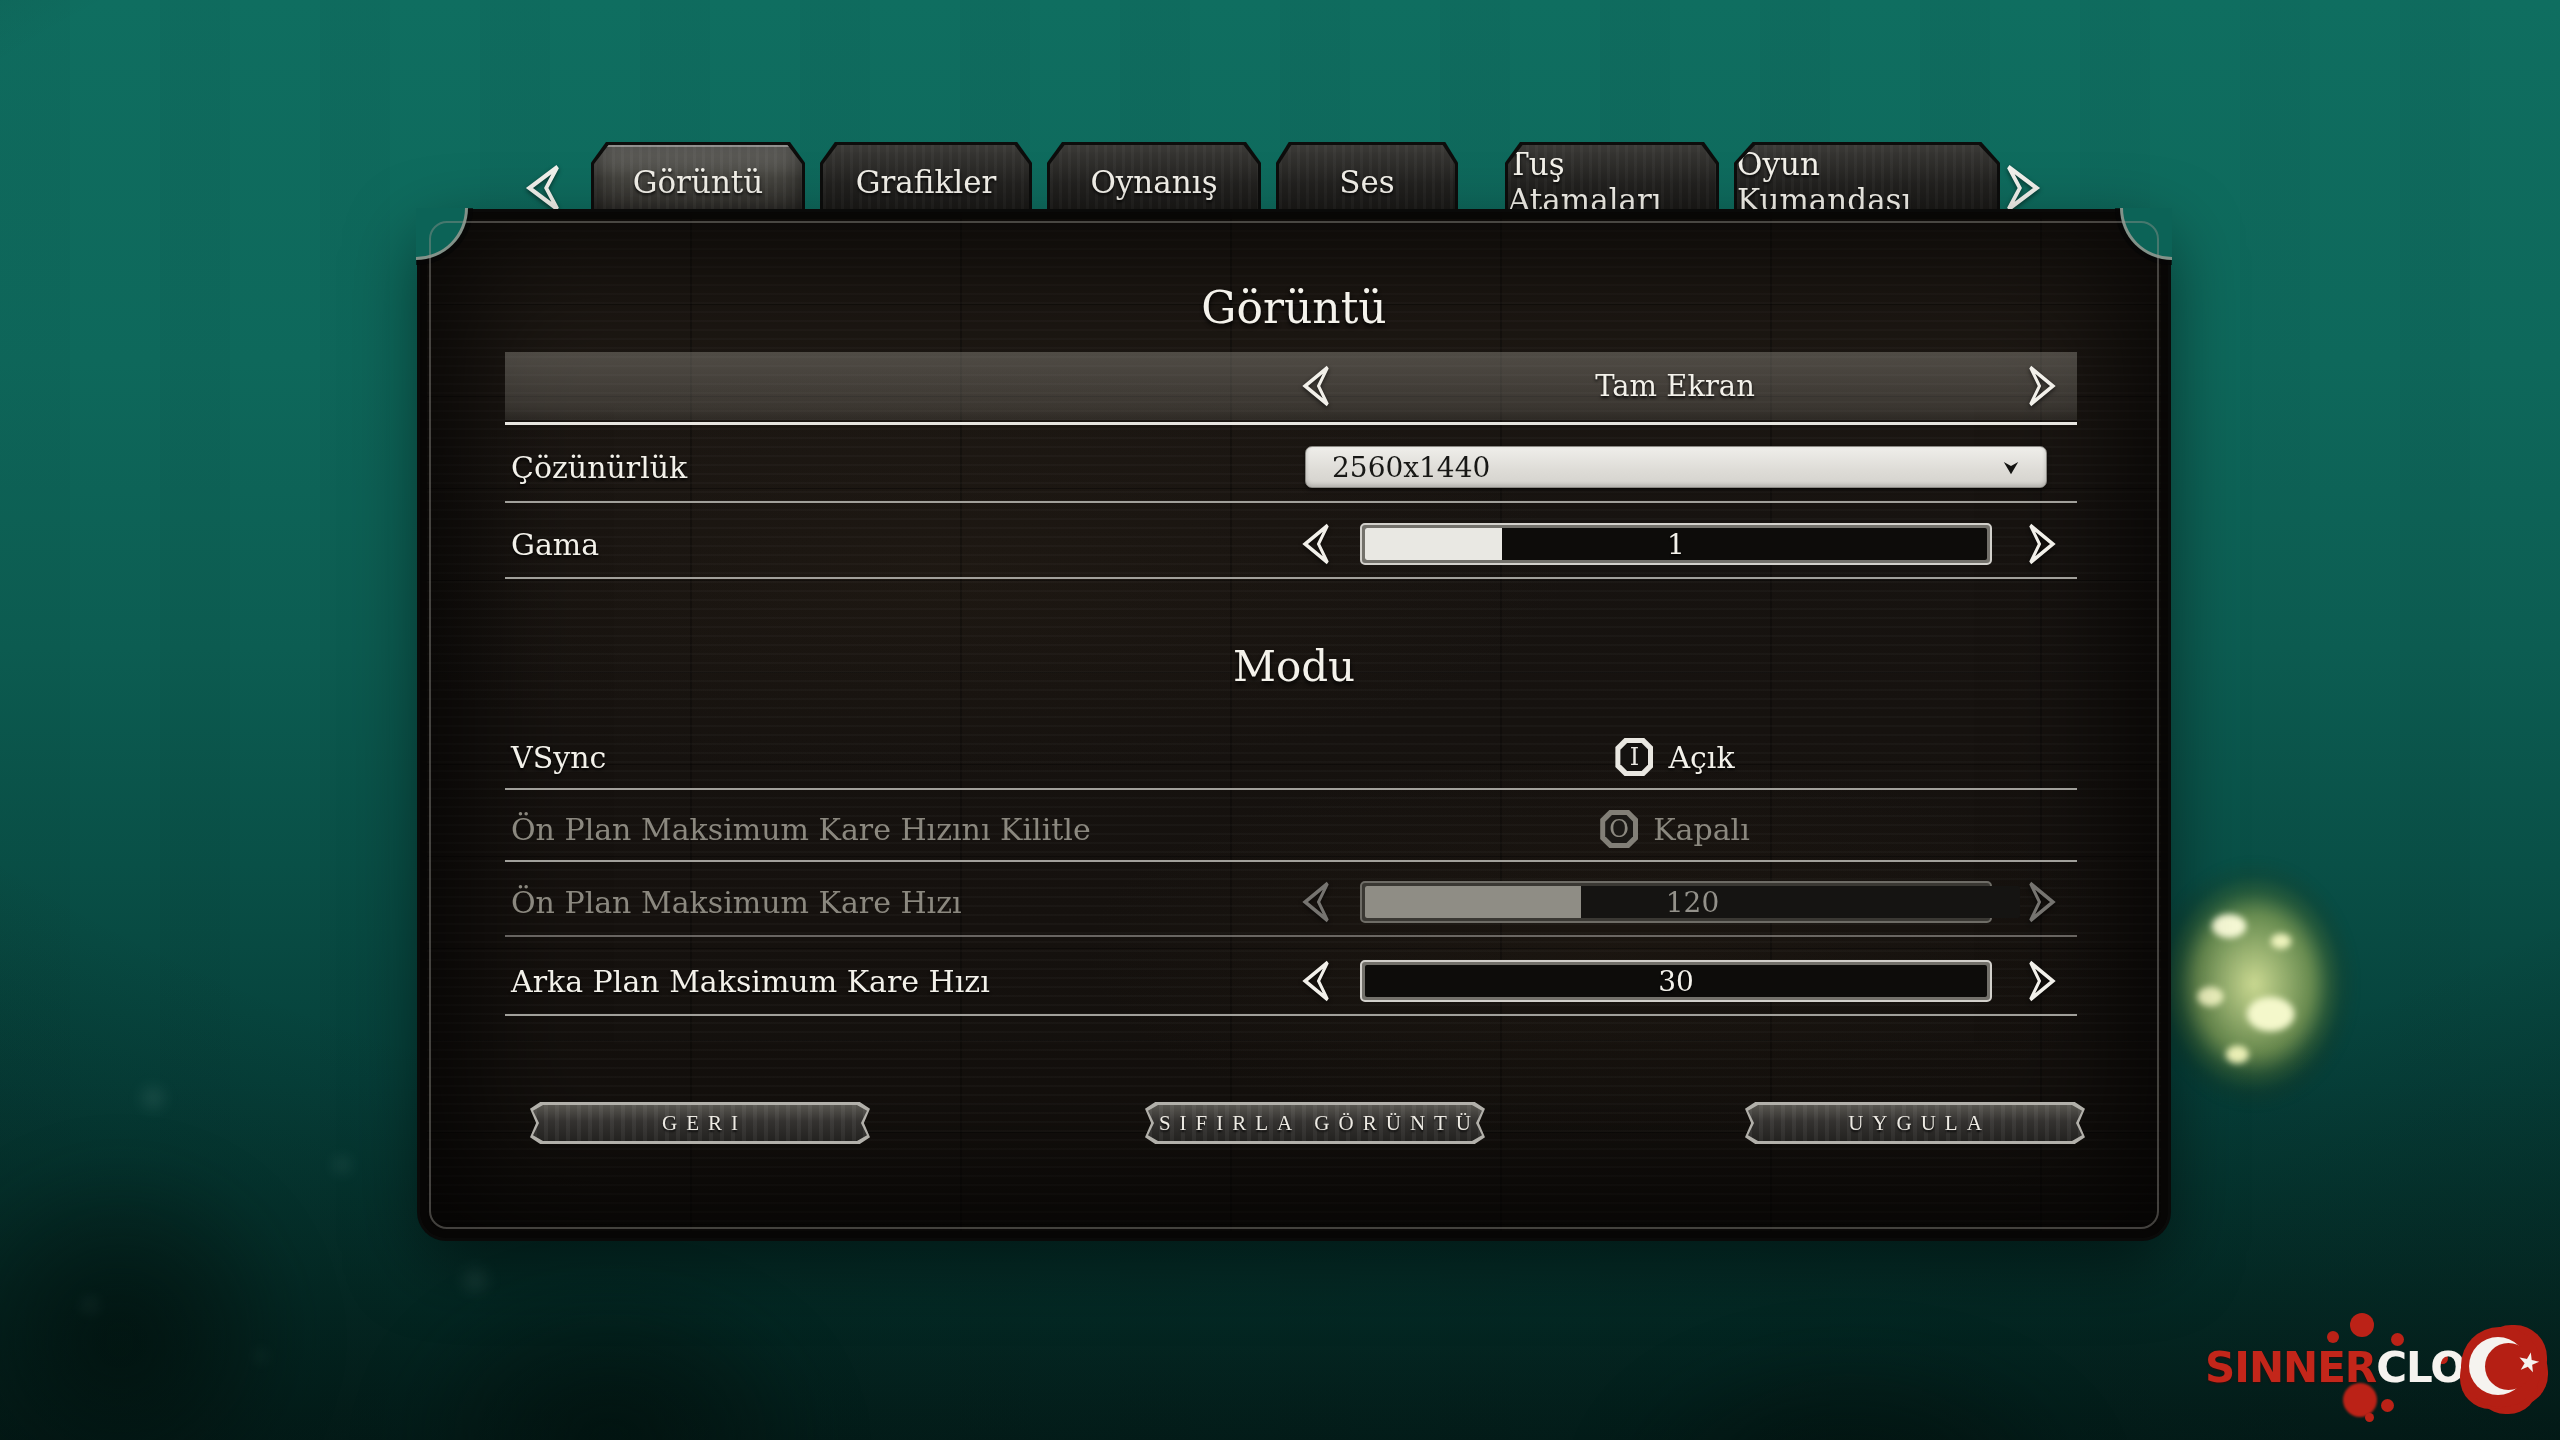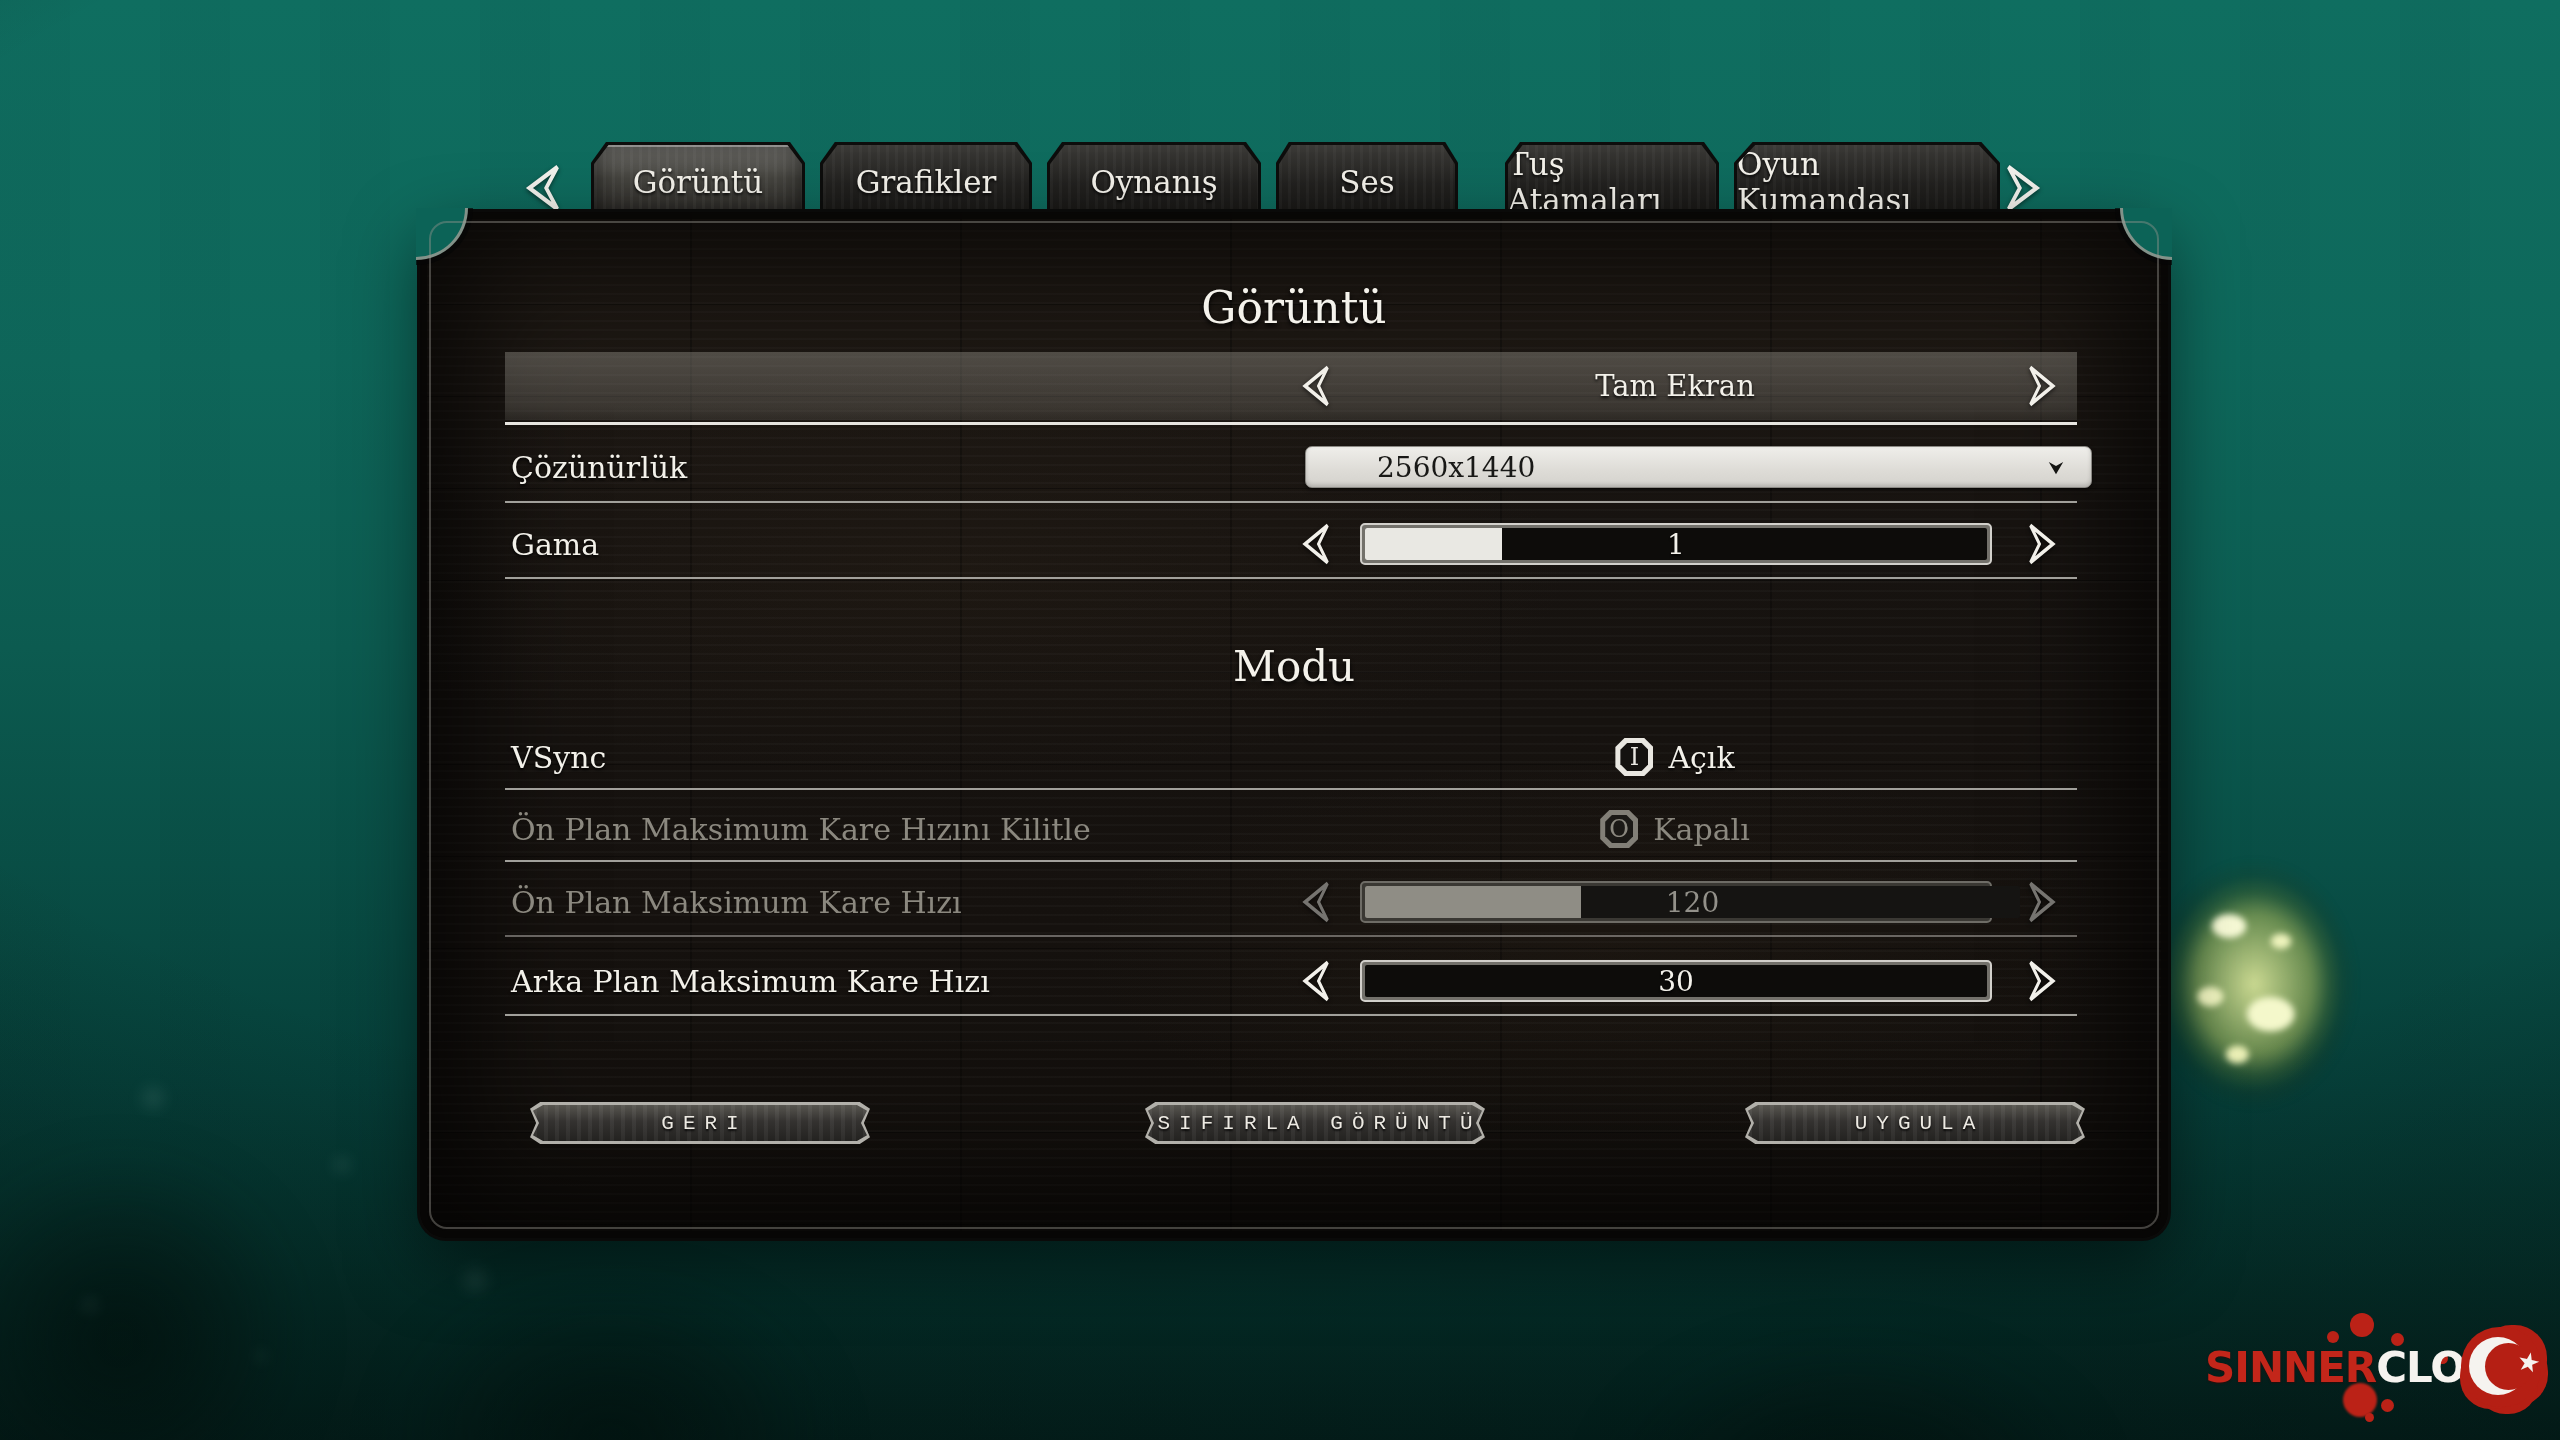--- a/index.html
+++ b/index.html
@@ -98,21 +98,21 @@
   .slider .slider-value{position:absolute;inset:0;display:flex;align-items:center;justify-content:center;
     font-size:28px;color:#f3f1ea;text-shadow:0 2px 2px rgba(0,0,0,0.8);}
   .prow.disabled .slider{border-color:#6e6c66;background:#3a3833;}
   .prow.disabled .slider .slider-track{background:#151412;padding-left:33px;}
   .prow.disabled .slider .slider-fill{background:#8f8d85;}
   .prow.disabled .slider .slider-value{color:#93918a;text-shadow:none;}
   
   .dropdown{position:absolute;left:800px;width:740px;height:40px;top:50%;transform:translateY(-50%);
     background:linear-gradient(180deg,#efeeea,#dddbd6 60%,#d4d2cd);
     border:1px solid #8a8883;border-radius:7px;display:flex;align-items:center;cursor:pointer;
-    box-shadow:inset 0 -2px 4px rgba(0,0,0,0.18), 0 2px 4px rgba(0,0,0,0.5);padding-left:45px;}
+    box-shadow:inset 0 -2px 4px rgba(0,0,0,0.18), 0 2px 4px rgba(0,0,0,0.5);}
   .dropdown-text{margin-left:26px;font-size:28px;color:#181816;}
   .caret{position:absolute;right:26px;top:12px;width:18px;height:16px;}
   
   .toggle-group{position:absolute;left:905px;width:530px;top:0;bottom:0;display:flex;align-items:center;justify-content:center;gap:15px;cursor:pointer;}
   .badge{width:38px;height:38px;background:#e9e7e1;
     clip-path:polygon(24% 0,76% 0,100% 24%,100% 76%,76% 100%,24% 100%,0 76%,0 24%);
     position:relative;flex:0 0 auto;}
   .badge-inner{position:absolute;inset:5px;background:#141210;
     clip-path:polygon(24% 0,76% 0,100% 24%,100% 76%,76% 100%,24% 100%,0 76%,0 24%);
     display:flex;align-items:center;justify-content:center;
@@ -124,21 +124,21 @@
   
   .plaque{position:absolute;top:890px;height:42px;width:340px;cursor:pointer;
     background:#b2b0aa;
     clip-path:polygon(3% 0,97% 0,100% 16%,98.2% 50%,100% 84%,97% 100%,3% 100%,0 84%,1.8% 50%,0 16%);}
   .plaque-inner{position:absolute;inset:3px;
     clip-path:polygon(3% 0,97% 0,100% 16%,98.2% 50%,100% 84%,97% 100%,3% 100%,0 84%,1.8% 50%,0 16%);
     background:
       repeating-linear-gradient(90deg, rgba(255,255,255,0.05) 0 4px, transparent 4px 11px),
       linear-gradient(180deg,#57554f,#343230 45%,#232220);
     display:flex;align-items:center;justify-content:center;}
-  .plaque-label{font-family:Liberation Mono, monospace;font-size:21px;letter-spacing:9px;
+  .plaque-label{font-family:Liberation Serif, serif;font-size:21px;letter-spacing:9px;
     color:#edeae3;text-shadow:0 2px 2px rgba(0,0,0,0.8);white-space:nowrap;padding-left:9px;}
   
   .logo{position:absolute;left:2195px;top:1295px;width:350px;height:140px;pointer-events:none;}
   .logo-row{position:absolute;left:10px;top:48px;display:flex;align-items:center;
     font-family:"DejaVu Sans","Liberation Sans",sans-serif;font-weight:bold;font-size:42px;letter-spacing:-1px;}
   .logo-sinner{color:#c3261a;text-shadow:0 1px 2px rgba(60,0,0,0.6);}
   .logo-clown{color:#f5f3ef;}
   .splat{position:absolute;background:#bb2217;border-radius:50%;}
   .flag{position:absolute;left:262px;top:28px;width:90px;height:88px;}
   .flag-blob{position:absolute;left:4px;top:4px;width:80px;height:80px;border-radius:48%;background:#b51f14;

